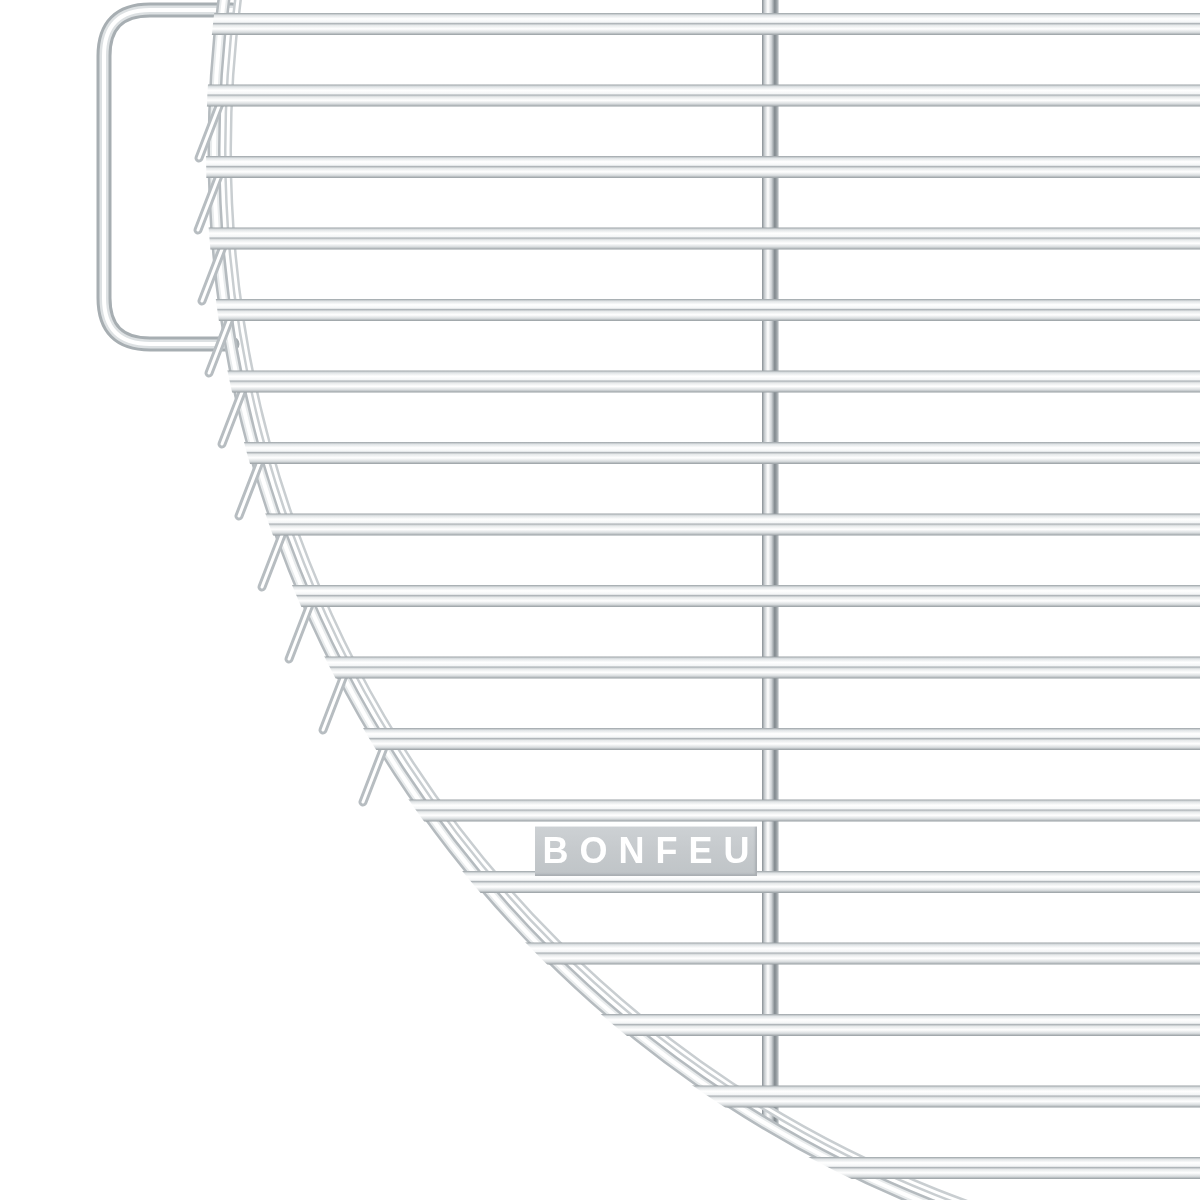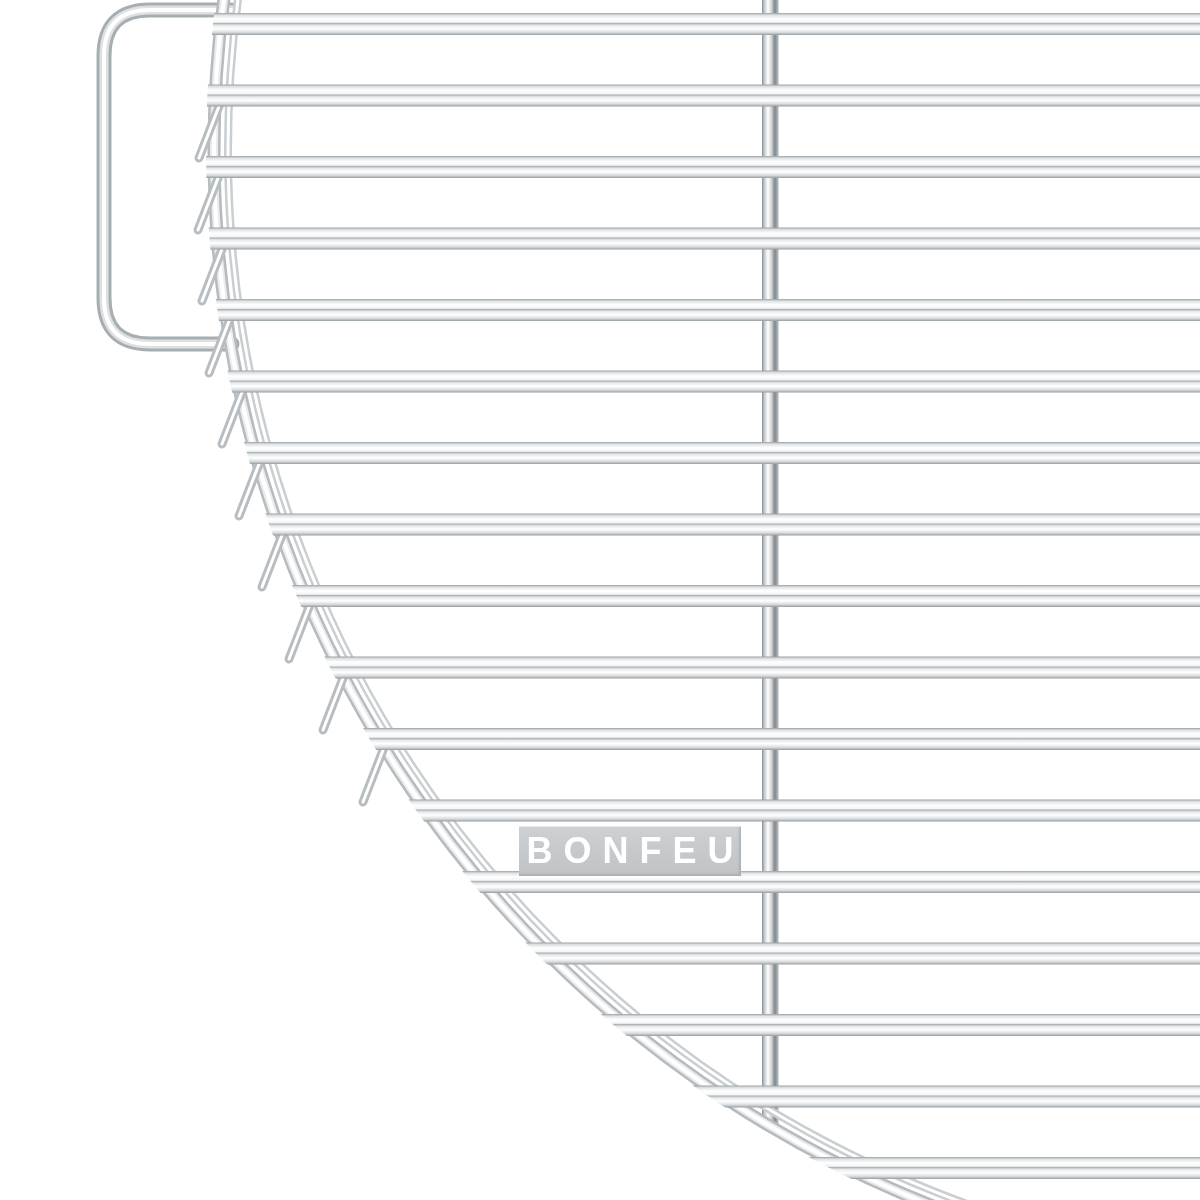--- a/index.html
+++ b/index.html
@@ -6,21 +6,21 @@
   .canvas{
     position:relative;
     width:1200px;height:1200px;
     background:var(--background,#ffffff);
     overflow:hidden;
     font-family:"Liberation Sans", sans-serif;
   }
   .grate-svg{position:absolute;left:0;top:0;width:1200px;height:1200px;display:block;}
   .badge{
     position:absolute;
-    left:519px;top:826px;width:222px;height:50px;
+    left:535px;top:826px;width:222px;height:50px;
     background:var(--badge-plate,#c6cacd);
     background-image:linear-gradient(180deg, #cdd1d4 0%, #c6cacd 45%, #bfc4c7 100%);
     box-shadow:inset 0 1px 0 rgba(255,255,255,.55), inset -2px -2px 2px rgba(128,136,141,.35);
     display:flex;align-items:center;justify-content:center;
   }
   .badge-text{
     color:var(--badge-text,#ffffff);
     font-weight:700;
     font-size:36px;
     line-height:1;

